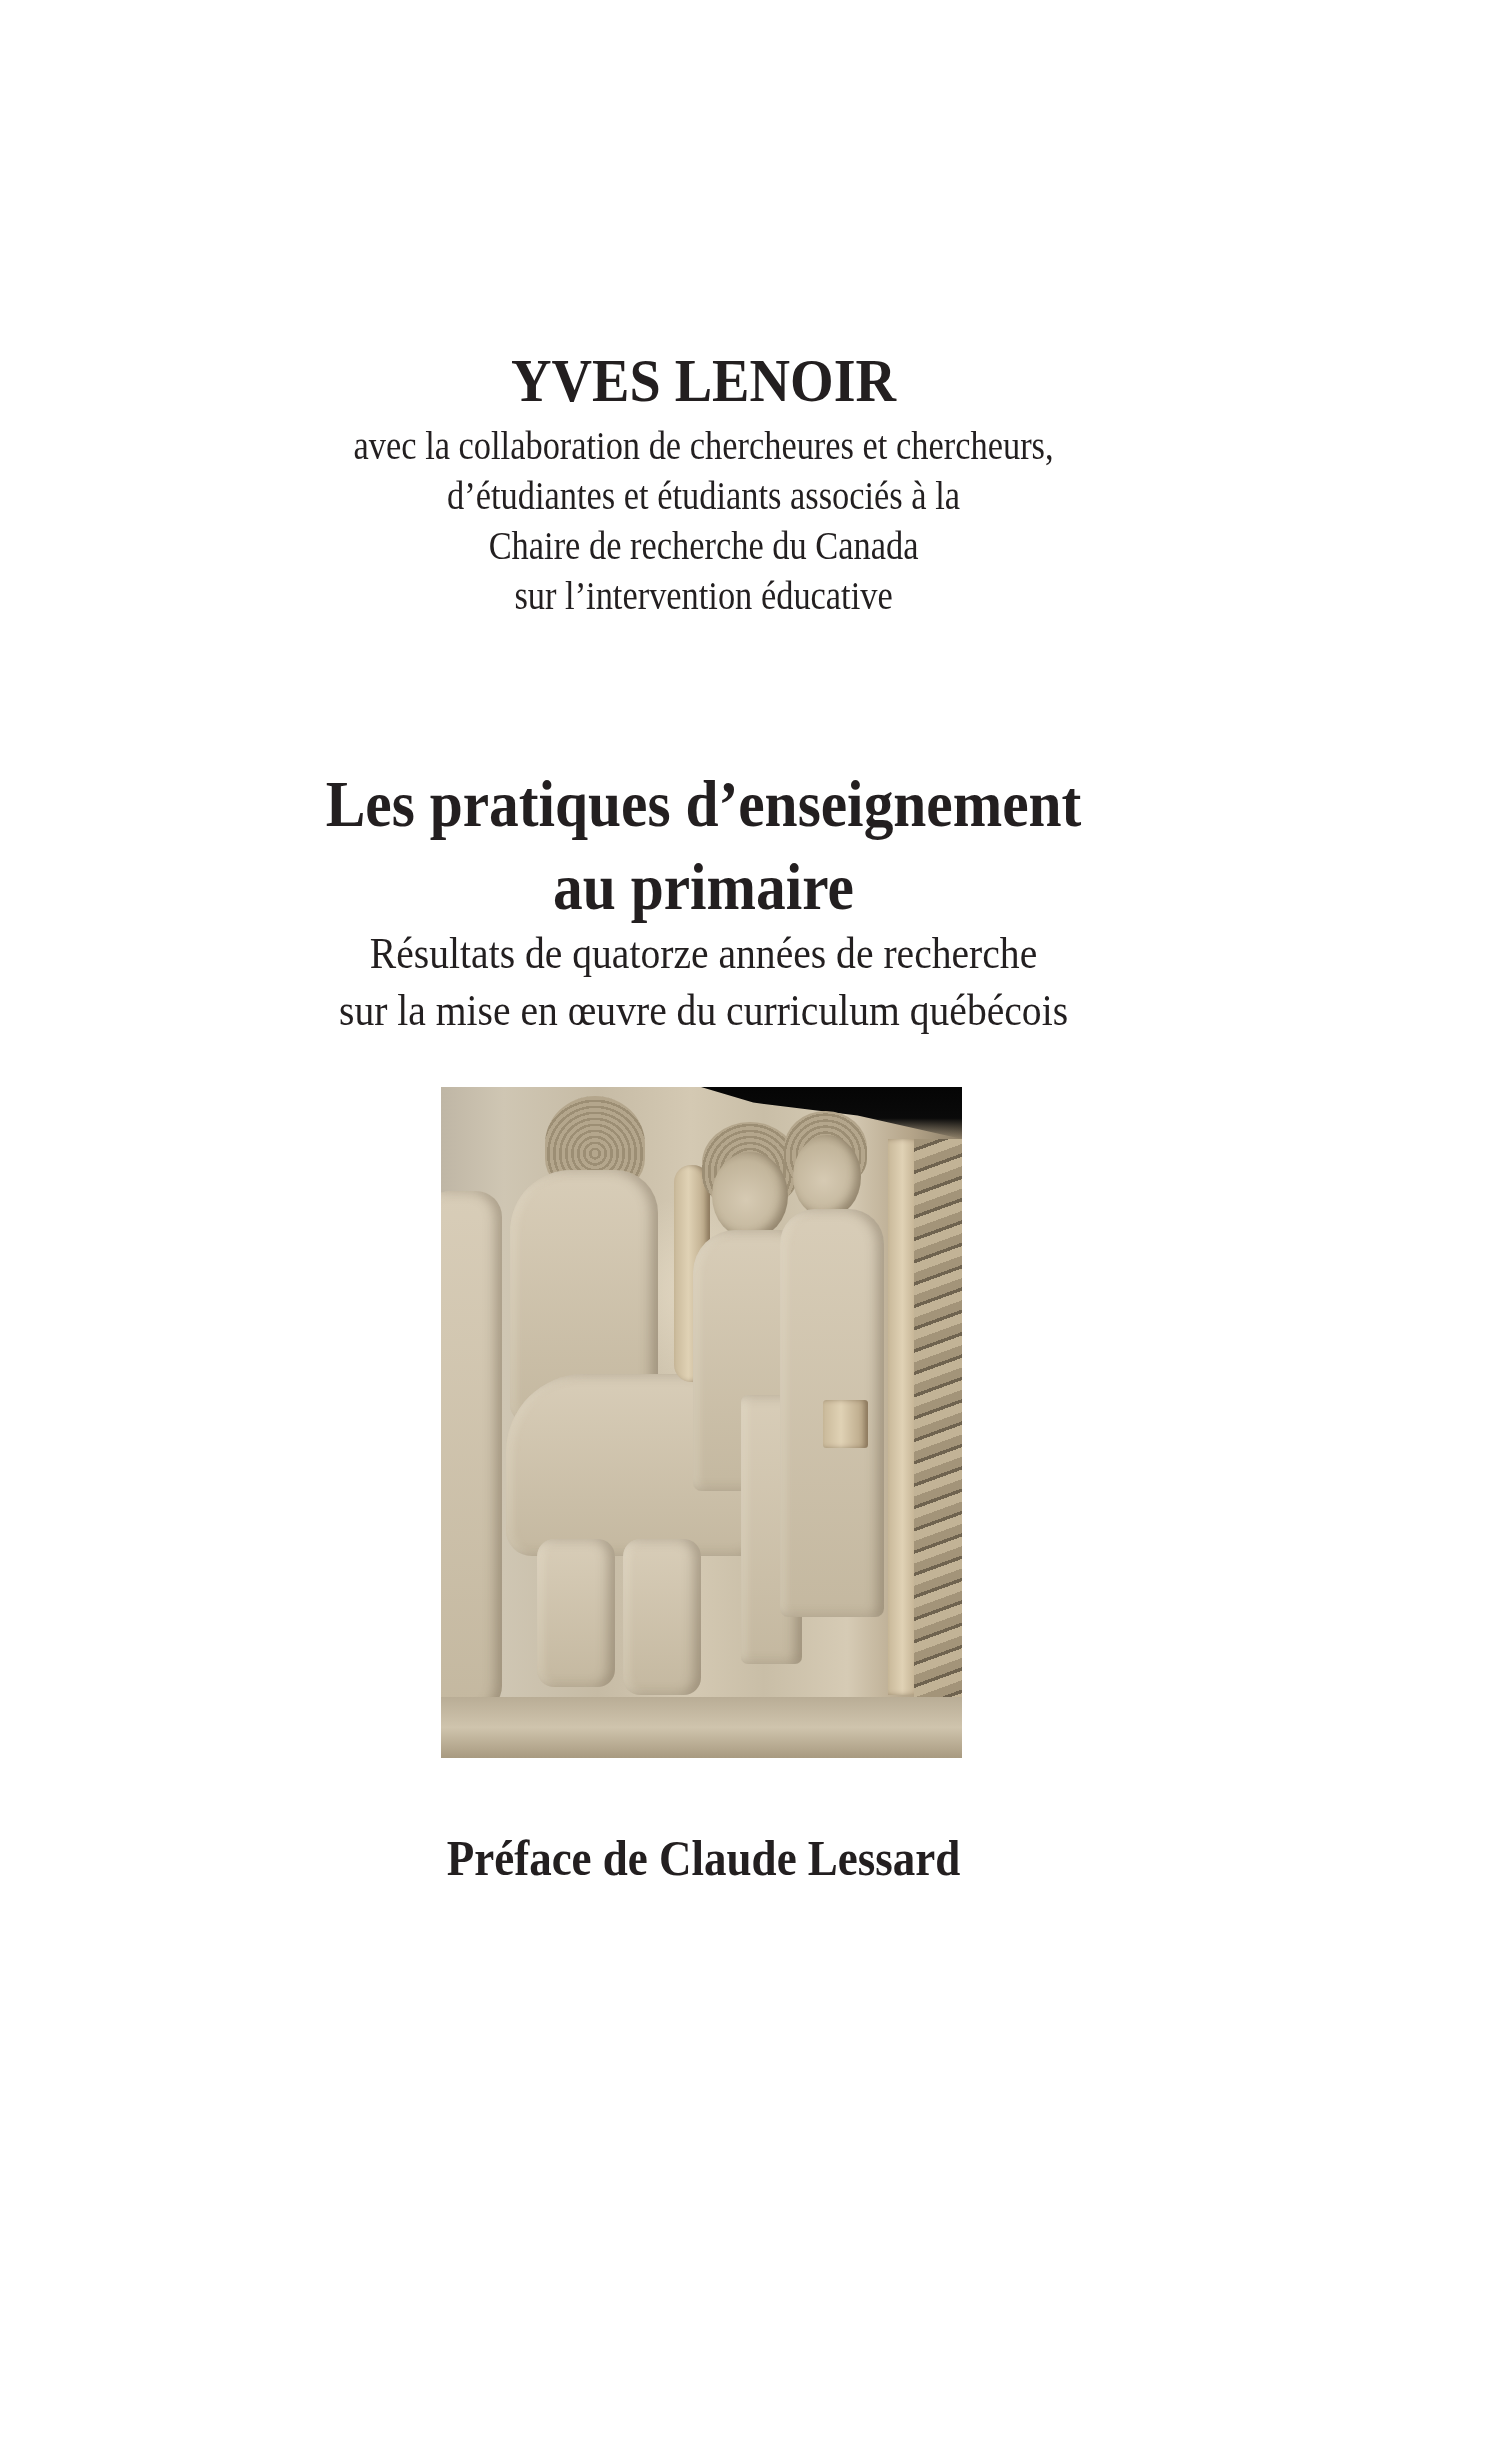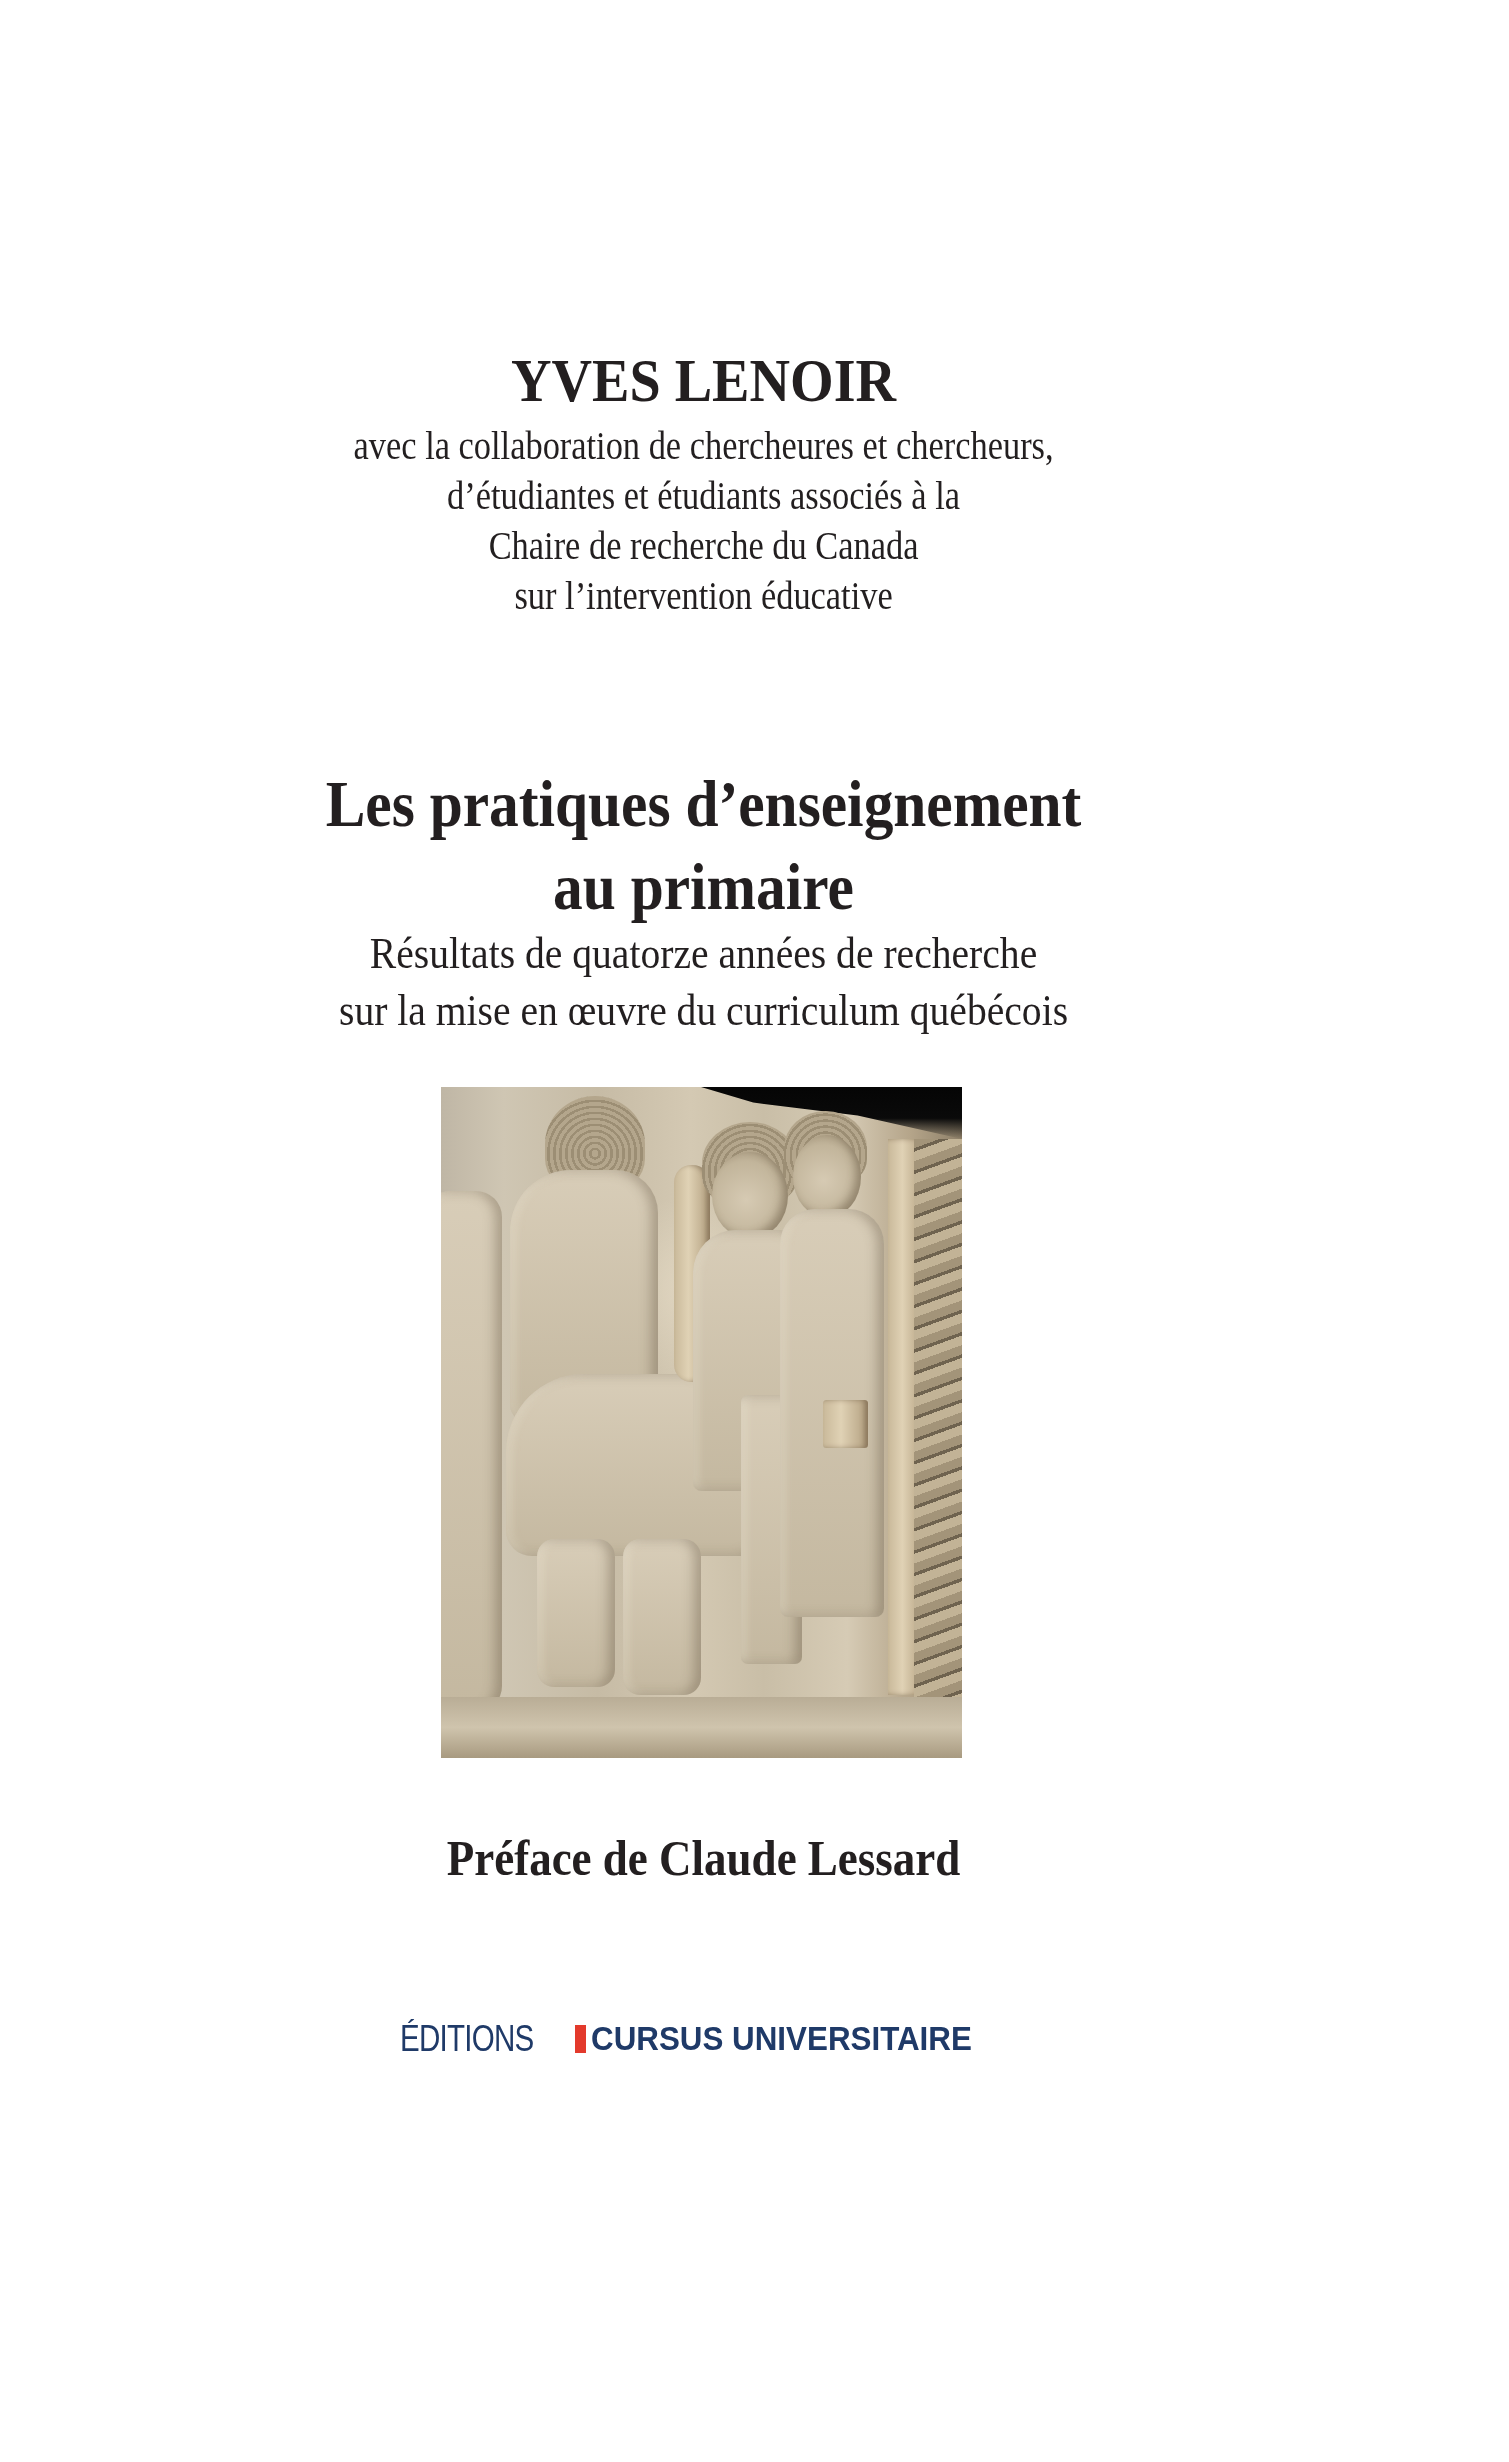--- a/index.html
+++ b/index.html
@@ -208,20 +208,15 @@
     <div class="figure" style="left:339px; top:122px; width:104px; height:408px; border-radius:35px 35px 8.7px 8.7px;"></div>
     <div class="pillar" style="left:382px; top:313px; width:45px; height:48px; border-radius:3.5px;"></div>
 
     <div class="pillar" style="left:447px; top:52px; width:36px; height:556px;"></div>
     <div class="rubble"></div>
     <div class="ground"></div>
   </div>
 
   <div class="center-col preface">Préface de Claude Lessard</div>
 
-  <div class="publisher">
-    <span class="pub-editions">ÉDITIONS</span>
-    <span class="pub-bar"></span>
-    <span class="pub-cursus">CURSUS UNIVERSITAIRE</span>
-  </div>
 
 </div>
 
 
 </body></html>

